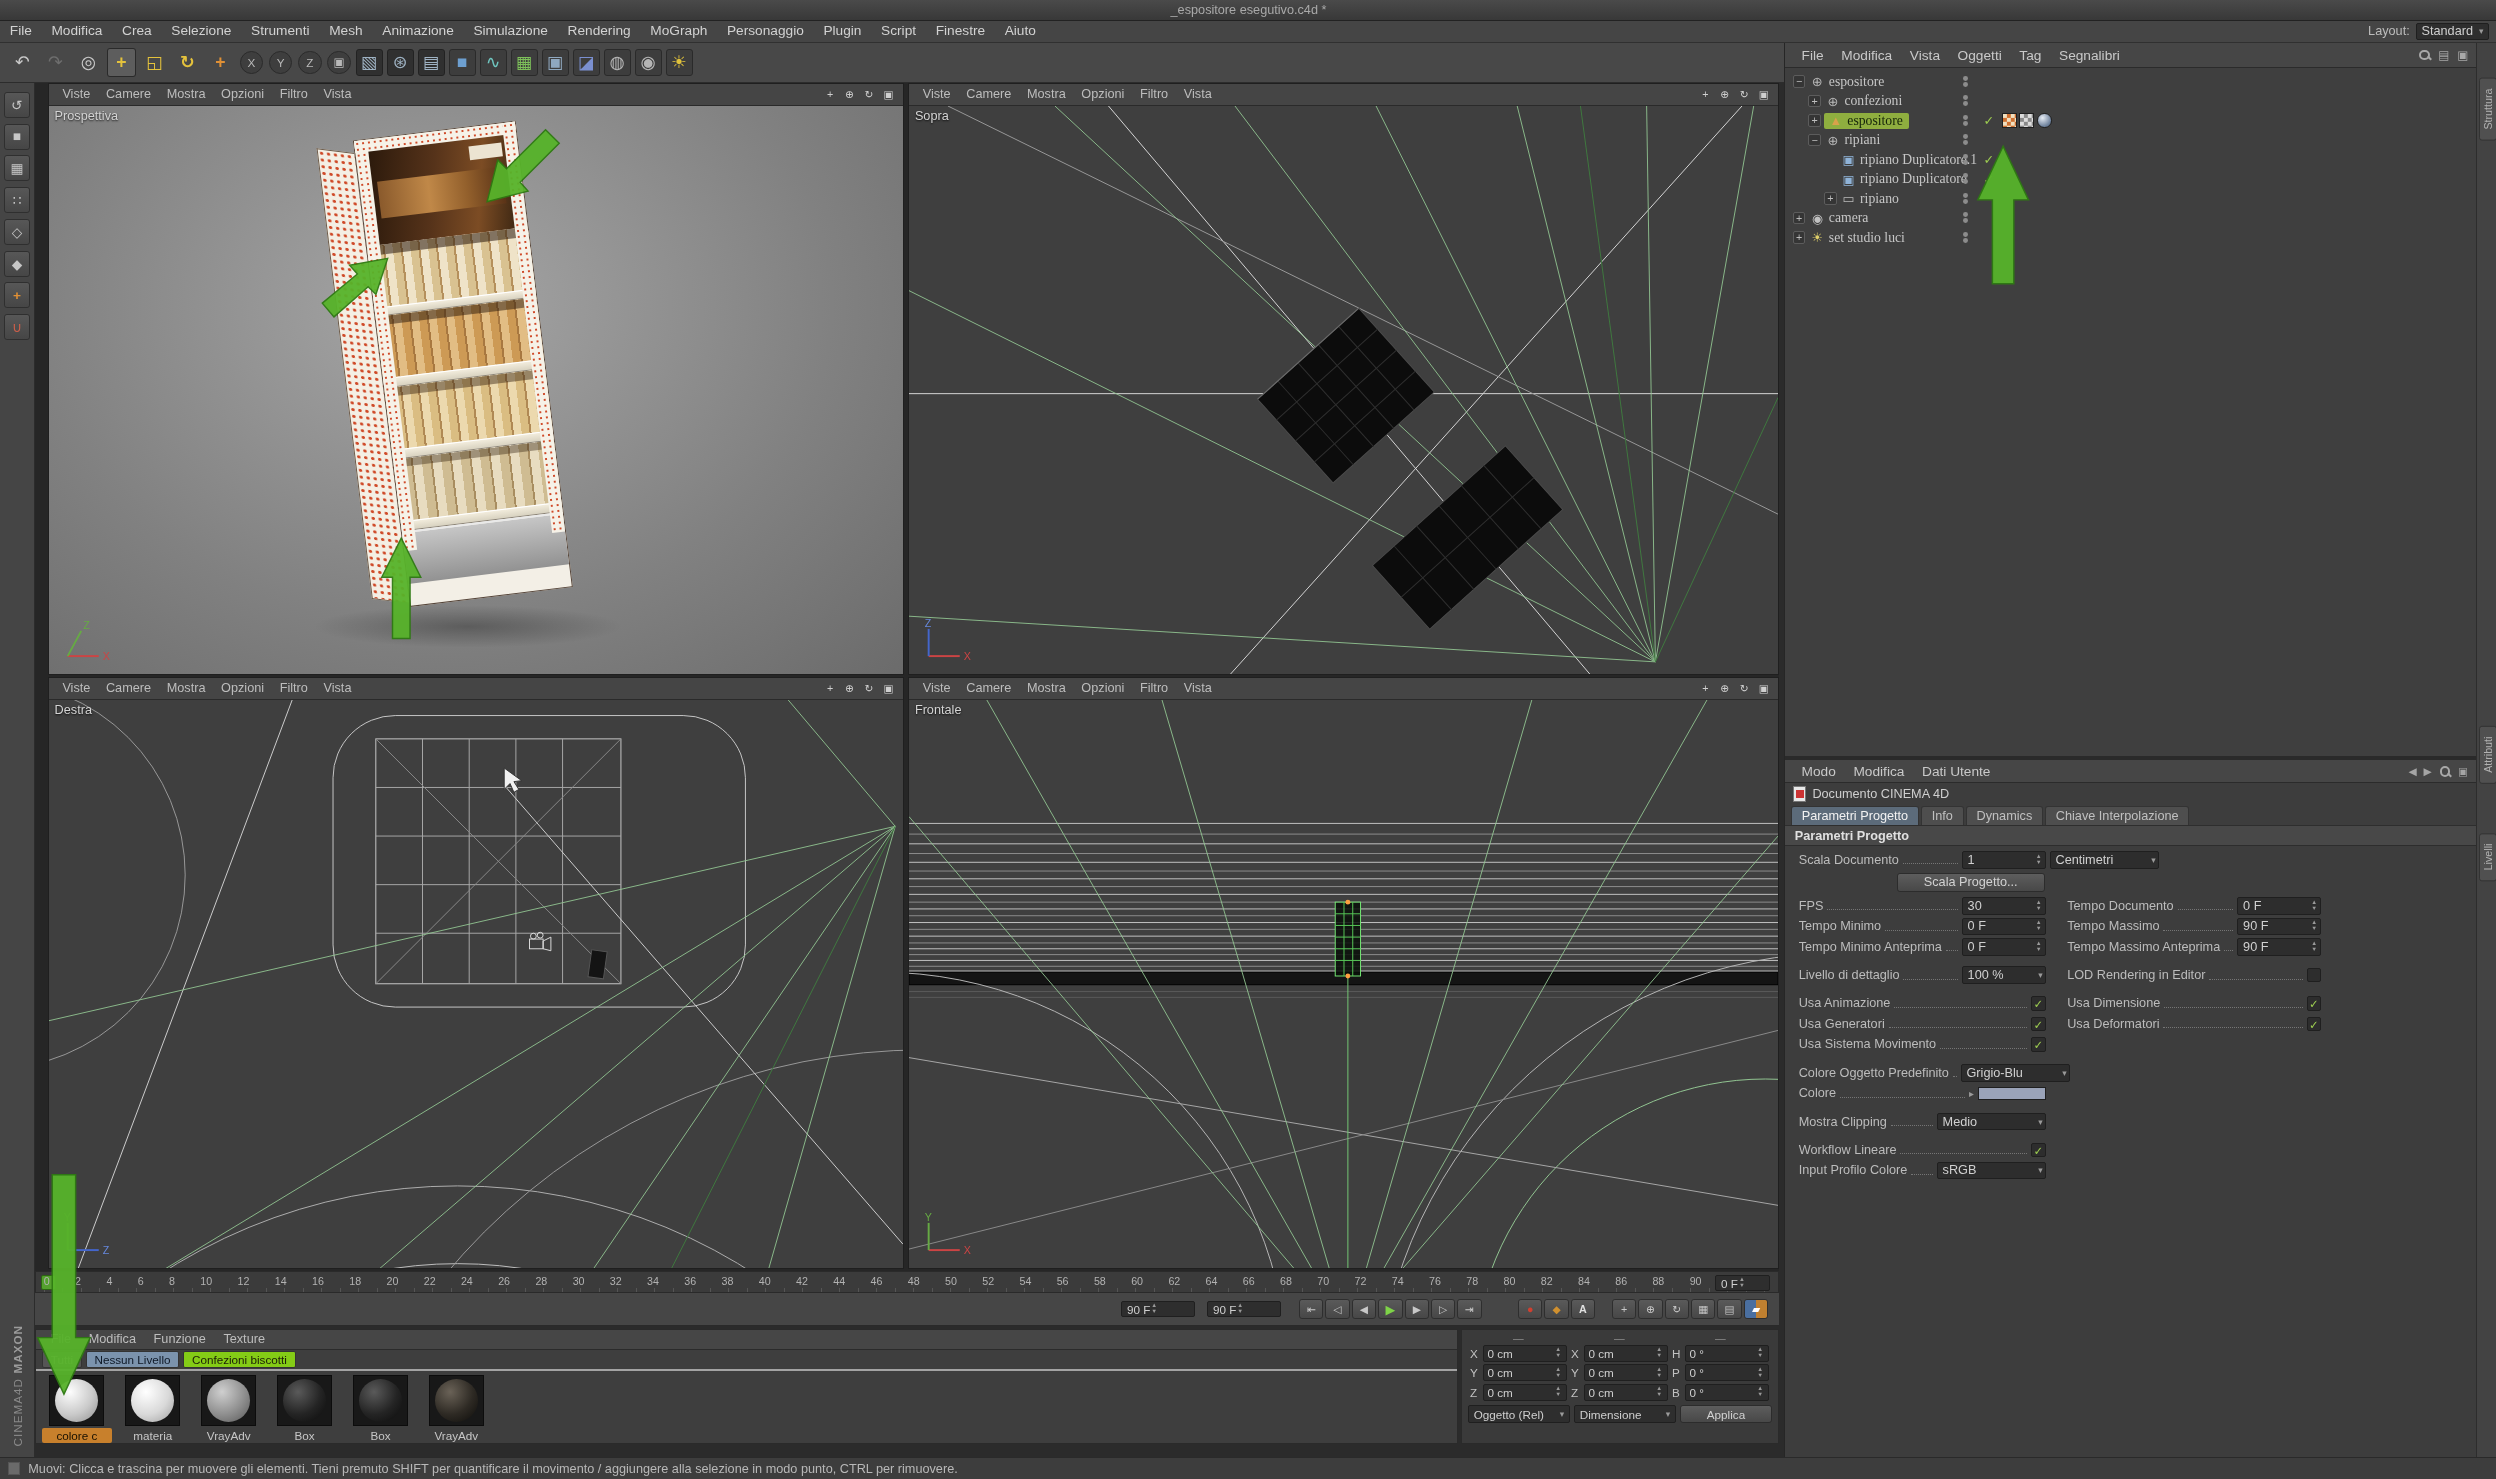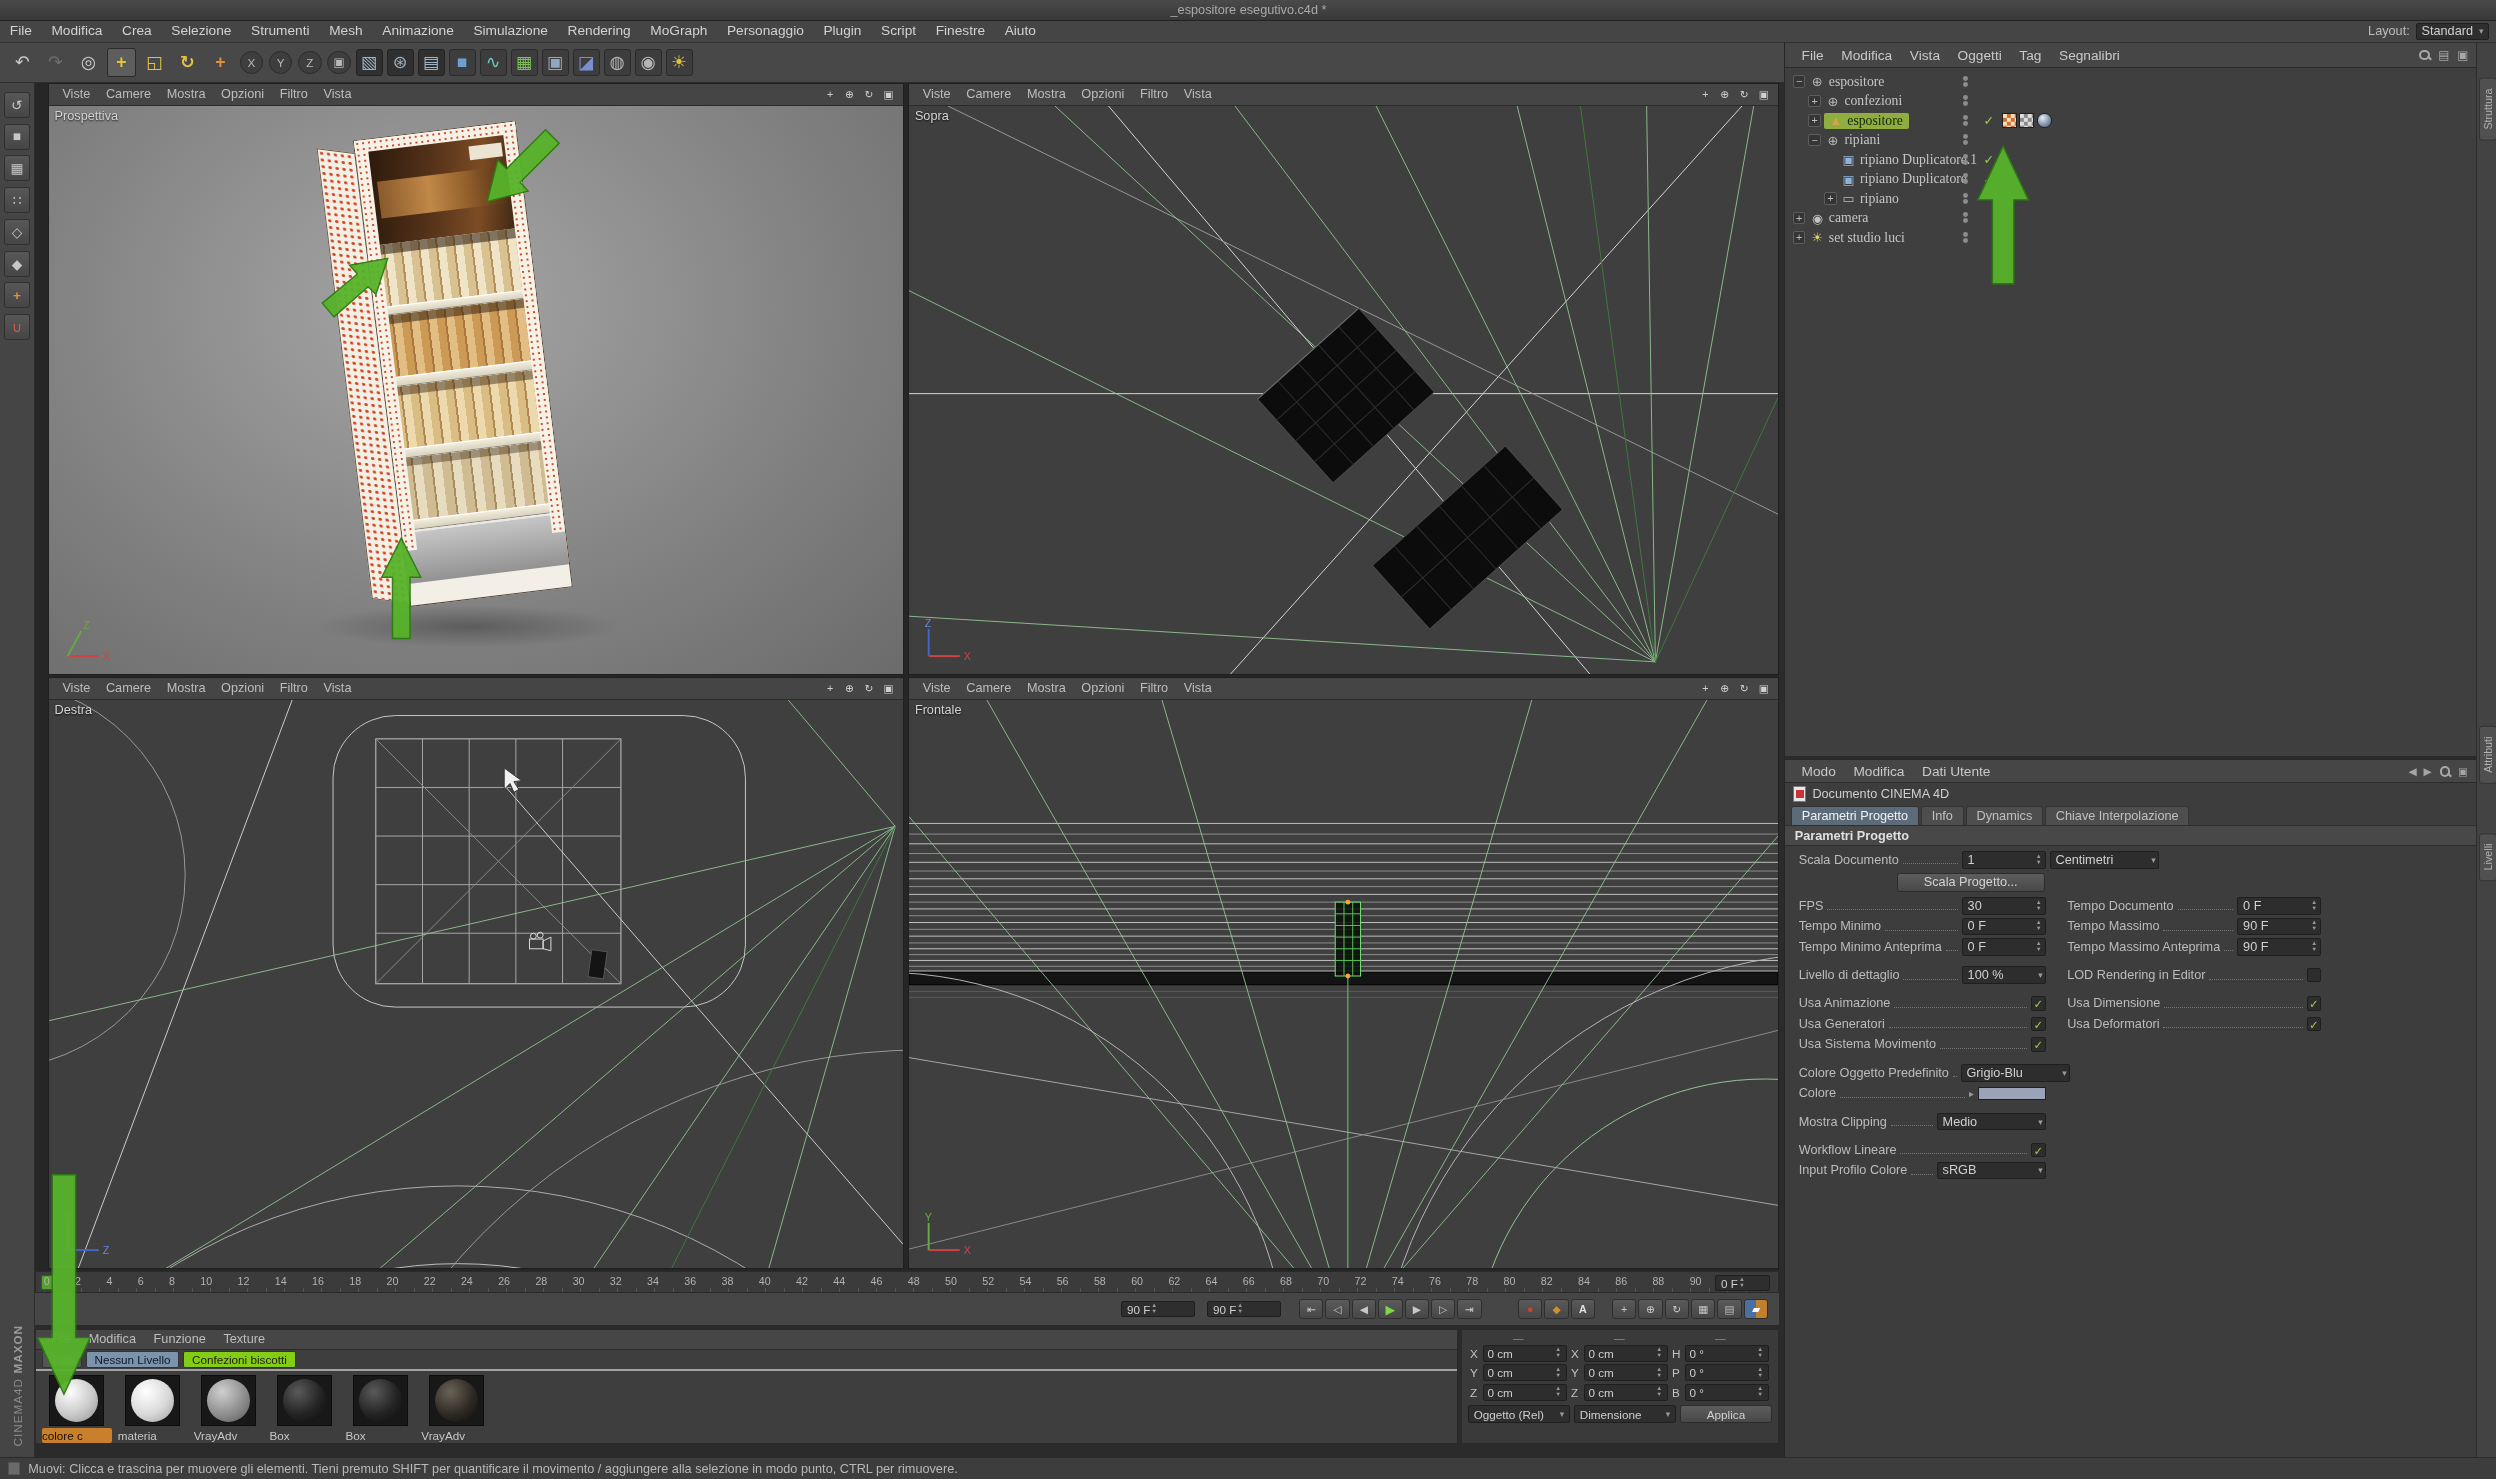--- a/index.html
+++ b/index.html
@@ -149,21 +149,21 @@
   #mat-list { display:flex; padding:3.9px 5.9px; gap:5.9px; }
   .mat-item { width:70px; }
   .mat-thumb { width:55px; height:51px; margin:0 auto; background:#181818; border:1px solid #0c0c0c;
     display:flex; align-items:center; justify-content:center; }
   .sph { width:43px; height:43px; border-radius:50%; }
   .sph-light { background:radial-gradient(circle at 35% 30%, #fdfdfd, #cacaca 55%, #8e8e8e); }
   .sph-white { background:radial-gradient(circle at 35% 30%, #ffffff, #d9d9d9 55%, #9e9e9e); }
   .sph-grey  { background:radial-gradient(circle at 35% 30%, #cfcfcf, #8f8f8f 55%, #565656); }
   .sph-black { background:radial-gradient(circle at 35% 30%, #5a5a5a, #242424 55%, #0a0a0a); }
   .sph-dark  { background:radial-gradient(circle at 35% 30%, #6a6257, #2e2a24 55%, #0c0b09); }
-  .mat-label { margin-top:2px; font-size:11.7px; color:#c6c6c6; height:15.6px; line-height:15.6px;
+  .mat-label { margin-top:2px; font-size:11.7px; color:#c6c6c6; text-align:center; height:15.6px; line-height:15.6px;
     overflow:hidden; white-space:nowrap; }
   .mat-item.sel .mat-label { background:#c8802c; color:#181000; border-radius:2px; }
 
   
   #coord-panel { position:absolute; left:1461px; top:1329px; width:318px; height:115px; background:#3a3a3a;
     border:1px solid #2a2a2a; padding:2px 5.9px; }
   .c-heads { display:flex; }
   .c-heads span { width:101px; text-align:center; color:#8e8e8e; font-size:10.7px; }
   .c-grid { display:flex; }
   .c-col { width:101px; display:flex; flex-direction:column; gap:2.9px; padding:1px 2px; }

